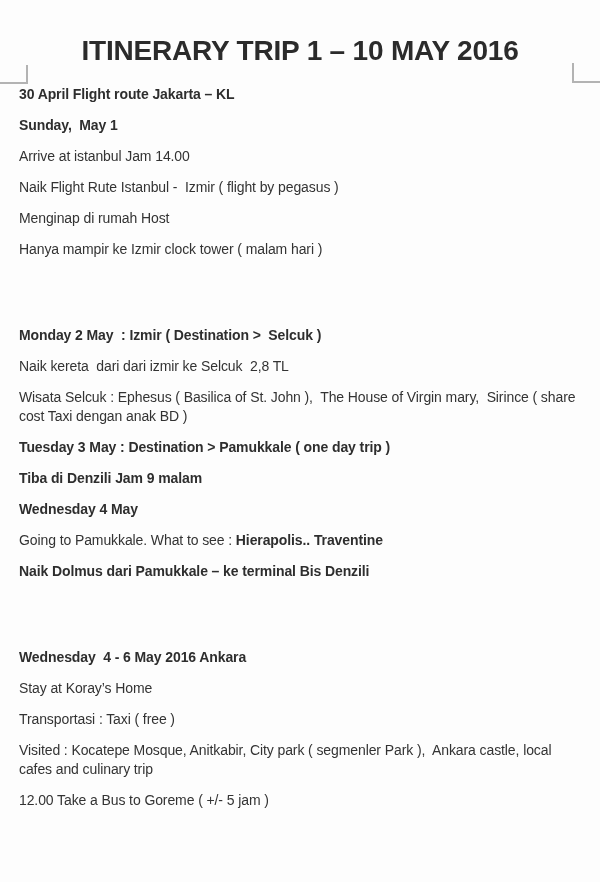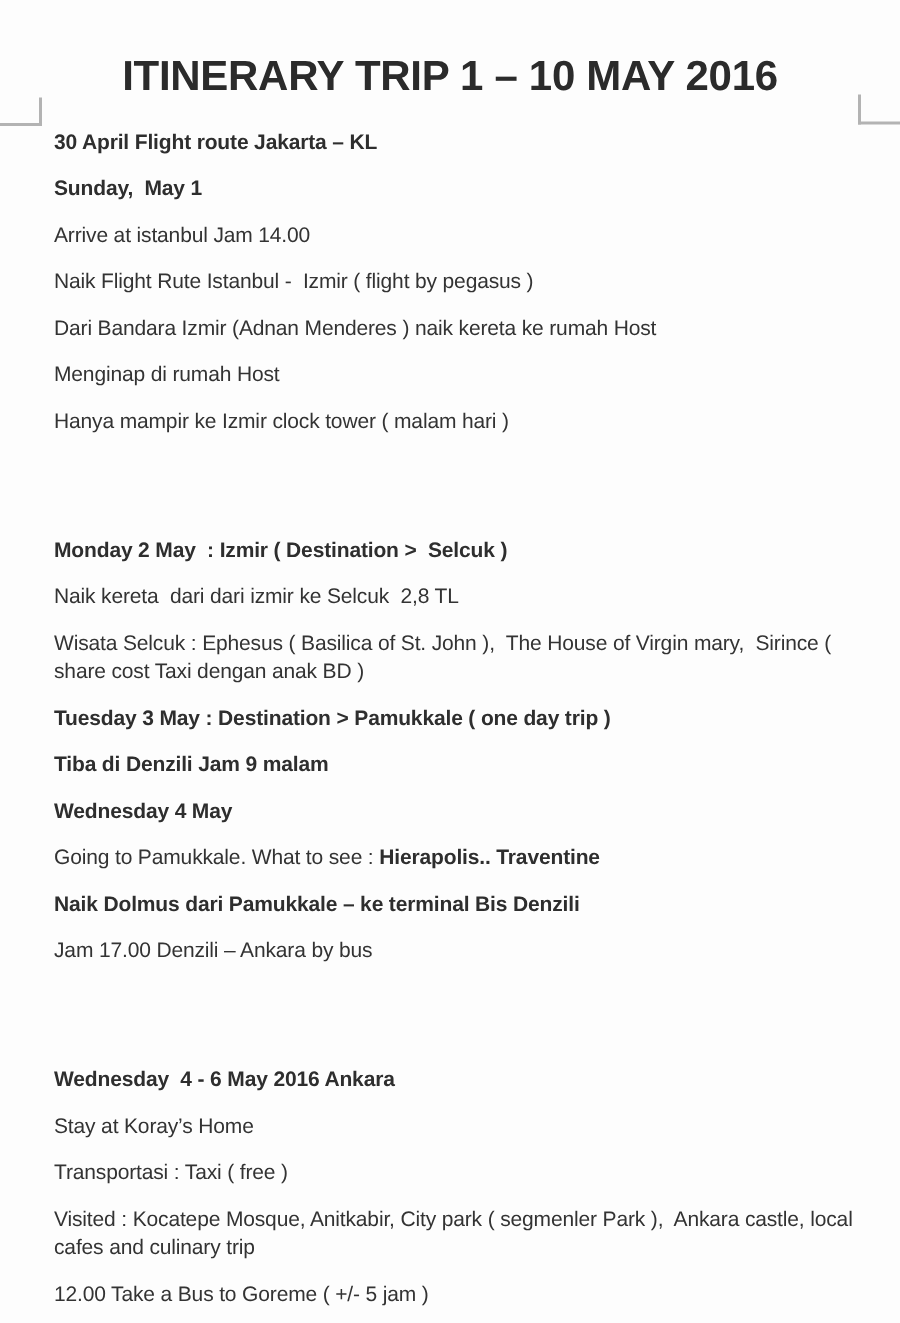--- a/index.html
+++ b/index.html
@@ -40,21 +40,21 @@
     margin: 38px 30px 22px 30px;
     text-align: center;
     font-size: 28px;
     line-height: 25px;
     font-weight: 700;
     letter-spacing: -0.2px;
     color: #2b2b2b;
     white-space: pre-wrap;
   }
   .content {
-    padding: 0 22px 0 36px;
+    padding: 0 22px 0 19px;
   }
   .line {
     margin: 0 0 12px 0;
     font-size: 14px;
     line-height: 19px;
     letter-spacing: -0.1px;
     white-space: pre-wrap;
     color: #333333;
   }
   .line .b { font-weight: 700; color: #2e2e2e; }
@@ -67,31 +67,29 @@
   <div class="corner tl"></div>
   <div class="corner tr"></div>
 
   <h1 class="title">ITINERARY TRIP 1 – 10 MAY 2016</h1>
 
   <div class="content">
       <p class="line"><span class="b">30 April Flight route Jakarta – KL</span></p>
       <p class="line"><span class="b">Sunday,  May 1</span></p>
       <p class="line"><span>Arrive at istanbul Jam 14.00</span></p>
       <p class="line"><span>Naik Flight Rute Istanbul -  Izmir ( flight by pegasus )</span></p>
-      <p class="line"><span>Dari Bandara Izmir (Adnan Menderes ) naik kereta ke rumah Host</span></p>
       <p class="line"><span>Menginap di rumah Host</span></p>
       <p class="line"><span>Hanya mampir ke Izmir clock tower ( malam hari )</span></p>
       <p class="line gap"><span class="b">Monday 2 May  : Izmir ( Destination &gt;  Selcuk )</span></p>
       <p class="line"><span>Naik kereta  dari dari izmir ke Selcuk  2,8 TL</span></p>
       <p class="line"><span>Wisata Selcuk : Ephesus ( Basilica of St. John ),  The House of Virgin mary,  Sirince ( share cost Taxi dengan anak BD )</span></p>
       <p class="line"><span class="b">Tuesday 3 May : Destination &gt; Pamukkale ( one day trip )</span></p>
       <p class="line"><span class="b">Tiba di Denzili Jam 9 malam</span></p>
       <p class="line"><span class="b">Wednesday 4 May</span></p>
       <p class="line"><span>Going to Pamukkale. What to see : </span><span class="b">Hierapolis.. Traventine</span></p>
       <p class="line"><span class="b">Naik Dolmus dari Pamukkale – ke terminal Bis Denzili</span></p>
-      <p class="line"><span>Jam 17.00 Denzili – Ankara by bus</span></p>
       <p class="line gap"><span class="b">Wednesday  4 - 6 May 2016 Ankara</span></p>
       <p class="line"><span>Stay at Koray’s Home</span></p>
       <p class="line"><span>Transportasi : Taxi ( free )</span></p>
       <p class="line"><span>Visited : Kocatepe Mosque, Anitkabir, City park ( segmenler Park ),  Ankara castle, local cafes and culinary trip</span></p>
       <p class="line"><span>12.00 Take a Bus to Goreme ( +/- 5 jam )</span></p>
     </div>
 </div>
 
 </body></html>

